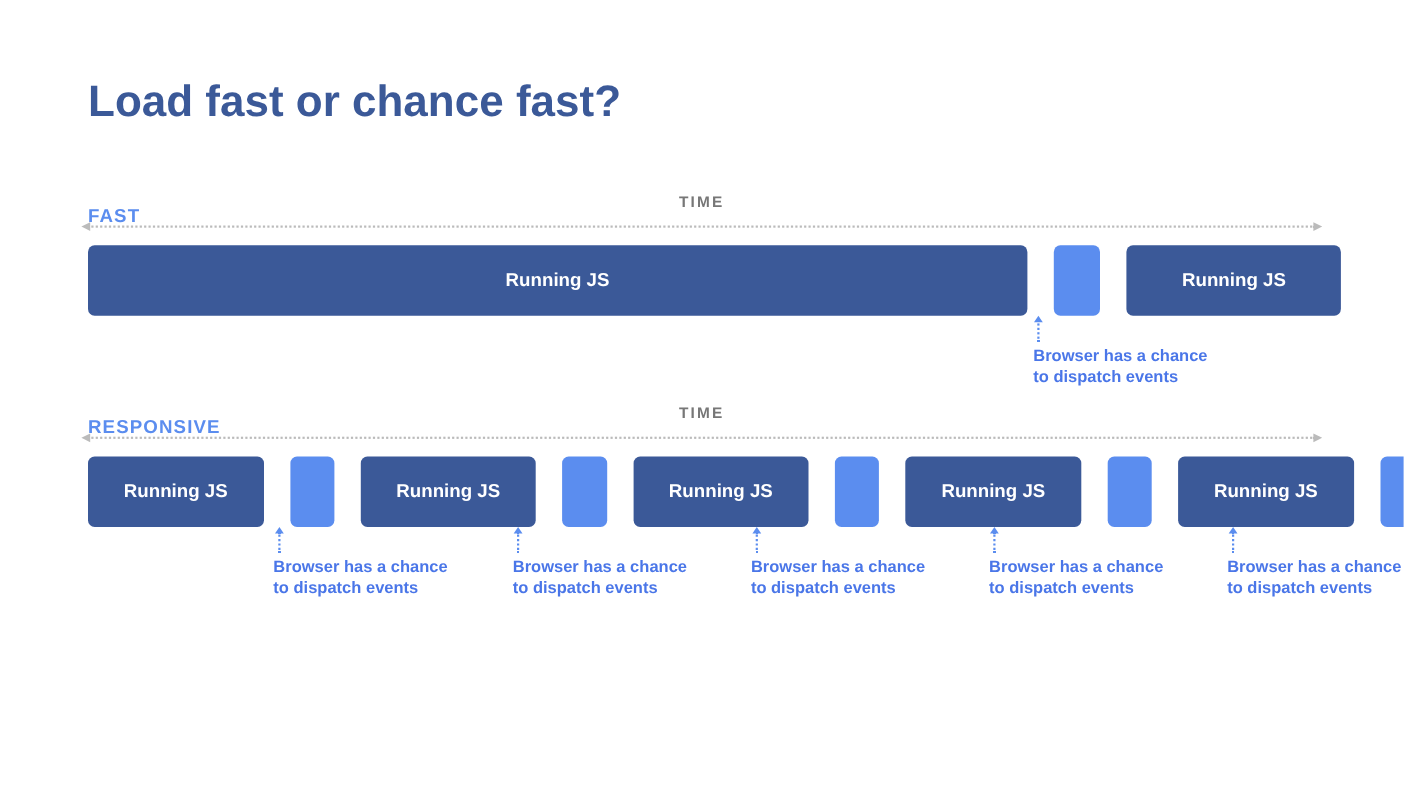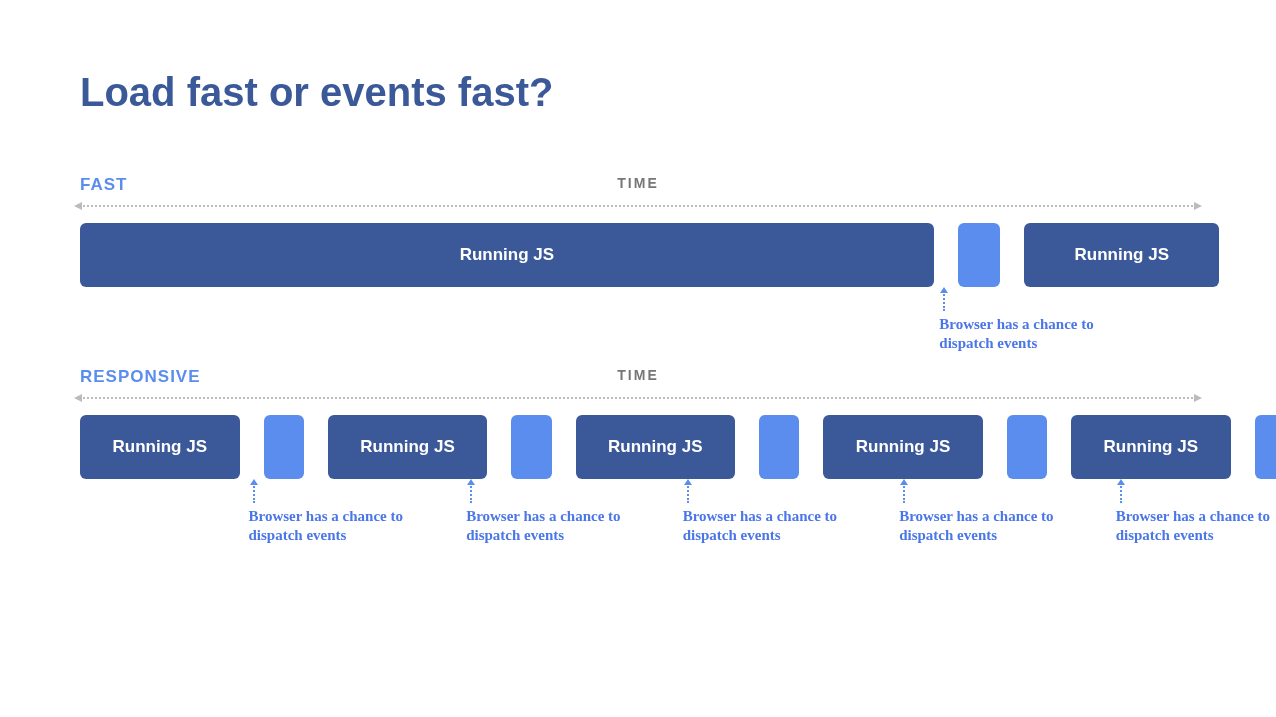--- a/index.html
+++ b/index.html
@@ -12,21 +12,21 @@
   }
   .title {
     font-size: 40px;
     font-weight: 700;
     color: #3b5998;
     margin-bottom: 60px;
   }
   .section { position: relative; margin-bottom: 80px; }
   .labels { position: relative; height: 24px; margin-bottom: 6px; }
   .label-left {
-    position: absolute; left: 0; top: 0;
+    position: absolute; left: 0; top: 12px;
     font-size: 17px; font-weight: 700; letter-spacing: 1px;
   }
   .label-center {
     position: absolute; left: 50%; top: 0; transform: translateX(-50%);
     font-size: 14px; font-weight: 700; letter-spacing: 2px; color: #777;
   }
   .col-blue { color: #5b8def; }
   .timeline {
     position: relative; height: 1px; margin: 6px 0 16px 0;
     border-top: 2px dotted #bbb;
@@ -44,37 +44,36 @@
     color: #fff; font-size: 17px; font-weight: 600;
     flex-shrink: 0;
   }
   .block.js   { background: #3b5998; }
   .block.gap  { background: #5b8def; }
   .annot {
     position: absolute;
     font-size: 15px; font-weight: 600; line-height: 1.25;
     color: #4a76e8;
     width: 160px;
-    font-family: Liberation Serif, serif;
   }
   .annot::before {
     content: ""; position: absolute; top: -24px; left: 4px;
     height: 20px; border-left: 2px dotted #5b8def;
   }
   .annot::after {
     content: ""; position: absolute; top: -28px; left: 1px;
     width: 0; height: 0;
     border-left: 4px solid transparent; border-right: 4px solid transparent;
     border-bottom: 6px solid #5b8def;
   }
 </style>
 </head>
 <body>
 
-<h1 class="title">Load fast or events fast?</h1>
+<h1 class="title">Load fast or chance fast?</h1>
 
 <div class="section">
   <div class="labels">
     <div class="label-left col-blue">FAST</div>
     <div class="label-center">TIME</div>
   </div>
   <div class="timeline"></div>
   <div class="track" id="fast-track">
       <div class="block js" style="width: 76.5%;">
         <span>Running JS</span>

